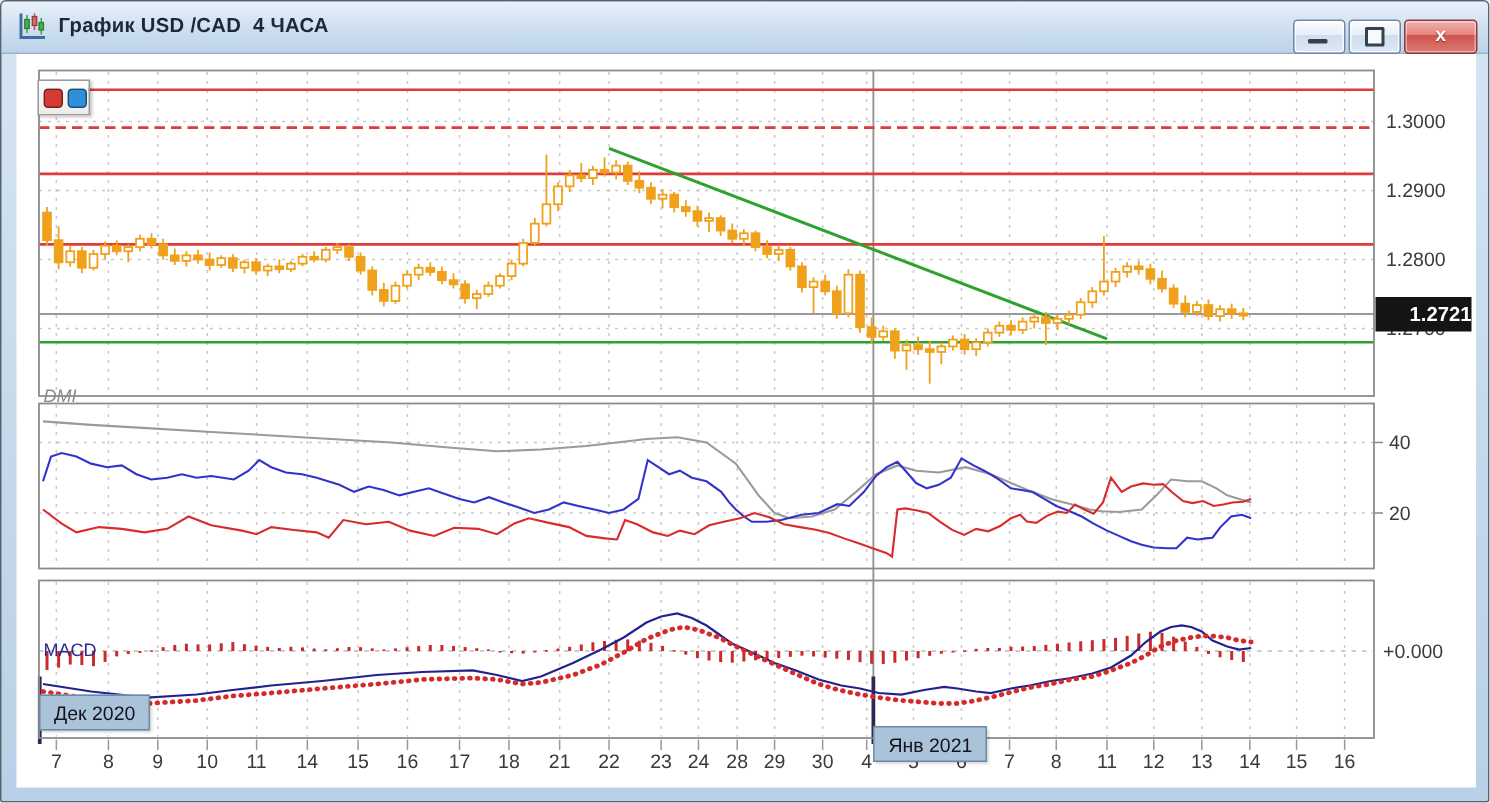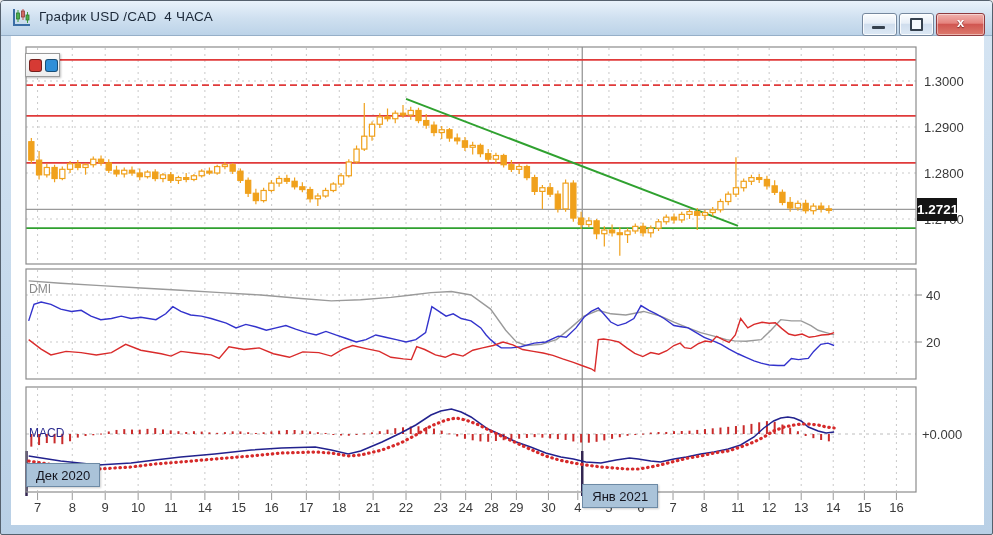--- a/index.html
+++ b/index.html
@@ -1,39 +1,39 @@
 <!DOCTYPE html>
 <html lang="ru"><head>
 <meta charset="utf-8">
 <style>
   html,body{margin:0;padding:0;background:#eaeaea;font-family:"Liberation Sans",sans-serif;}
   .window{position:relative;width:993px;height:535px;background:linear-gradient(#d6e5f3,#b9d0e6);
     border:1px solid #55616e;border-radius:4px 4px 2px 2px;overflow:hidden;box-sizing:border-box;}
   .titlebar{position:absolute;left:0;top:0;width:100%;height:34px;
     background:linear-gradient(#e9f2fb,#cfe0f0 50%,#bcd3e8);border-bottom:1px solid #96afc8;}
-  .title-text{position:absolute;left:38px;top:8px;font-size:13.5px;font-weight:400;color:#1b2838;letter-spacing:.2px;white-space:pre;}
+  .title-text{position:absolute;left:38px;top:8px;font-size:13.5px;font-weight:700;color:#1b2838;letter-spacing:.2px;white-space:pre;}
   .app-icon{position:absolute;left:11px;top:7px;width:20px;height:20px;}
   .winbtn{position:absolute;top:12px;height:21px;border:1px solid #75889e;border-radius:3px;cursor:default;
     background:linear-gradient(#fbfdfe,#e6eef7 45%,#cfdded 46%,#dde9f5);box-shadow:inset 0 0 0 1px rgba(255,255,255,.8);}
   .btn-min{left:861px;width:33px;} .btn-max{left:898px;width:33px;}
   .btn-close{left:935px;width:47px;background:linear-gradient(#f0b2ae,#e4827c 45%,#cf544f 46%,#dd7a6d);border-color:#8e3a3e;box-shadow:inset 0 0 0 1px rgba(255,255,255,.45);}
   .glyph-min{position:absolute;left:9px;top:12px;width:13px;height:3px;background:#35414e;border-radius:1px;}
   .glyph-max{position:absolute;left:10px;top:4px;width:9px;height:9px;border:2px solid #35414e;border-radius:1px;background:#f6fafd;}
   .glyph-close{position:absolute;left:0;top:1px;width:100%;text-align:center;font-size:13px;font-weight:700;color:#fff;text-shadow:0 1px 1px #7e2d2d;}
   .content{position:absolute;left:10px;top:35px;width:973px;height:489px;background:#ffffff;}
   svg.plot{position:absolute;left:0;top:0;pointer-events:none;}
   .toolbox{position:absolute;left:24px;top:52px;width:35px;height:24px;background:linear-gradient(#fdfdfd,#ececec);
     border:1px solid #9a9a9a;box-shadow:1px 1px 2px rgba(0,0,0,.25);display:flex;align-items:center;gap:3px;padding-left:3px;box-sizing:border-box;}
   .swatch{width:13px;height:13px;border-radius:3px;border:1px solid rgba(0,0,0,.45);box-sizing:border-box;cursor:pointer;}
   .panel-label{position:absolute;font-size:12px;color:#8a8a8a;}
   .macd-label{color:#2a2a8e;}
   .month-tag{position:absolute;top:462px;height:24px;line-height:24px;padding:0 9px;background:#aac3d9;
     border:1px solid #6d8aa5;font-size:13px;color:#14141e;box-sizing:border-box;box-shadow:1px 1px 2px rgba(0,0,0,.2);}
-  .price-tag{position:absolute;left:916px;top:197px;width:40px;height:23px;background:#141414;color:#ffffff;
-    font-size:13.5px;font-weight:600;text-align:center;line-height:23px;}
+  .price-tag{position:absolute;left:916px;top:197px;width:64px;height:23px;background:#141414;color:#ffffff;
+    font-size:13.5px;font-weight:600;text-align:right;line-height:23px;}
 </style>
 </head>
 <body>
 
 <div class="window">
 
   <div class="titlebar">
     <svg class="app-icon" viewBox="0 0 20 20">
       <path d="M2 1 L2 17 L18 17" stroke="#3b6ea5" stroke-width="2" fill="none"></path>
       <line x1="6" y1="2" x2="6" y2="14" stroke="#3f9e3f" stroke-width="1"></line>
@@ -546,21 +546,21 @@
       <text x="832.23" y="511" fill="#3a3a3a" font-family="&quot;Liberation Sans&quot;,sans-serif" font-size="13" text-anchor="middle">14</text>
       <text x="863.38" y="511" fill="#3a3a3a" font-family="&quot;Liberation Sans&quot;,sans-serif" font-size="13" text-anchor="middle">15</text>
       <text x="895.42" y="511" fill="#3a3a3a" font-family="&quot;Liberation Sans&quot;,sans-serif" font-size="13" text-anchor="middle">16</text>
     </svg>
 
   <div class="toolbox">
     <div class="swatch" id="swatch-red" style="background: rgb(214, 58, 52);"></div>
     <div class="swatch" id="swatch-blue" style="background: rgb(47, 143, 216);"></div>
   </div>
 
-  <span class="panel-label" style="left:28px;top:281px;">DMI</span>
+  <span class="panel-label" style="left:28px;top:256px;font-style:italic;">DMI</span>
   <span class="panel-label macd-label" style="left:28px;top:388px;margin-top:37px;">MACD</span>
 
   <div class="month-tag" id="tag-dec" style="left: 25px;">Дек 2020</div>
   <div class="month-tag" id="tag-jan" style="left: 581.25px; margin-top: 21px;">Янв 2021</div>
 
   <div class="price-tag">1.2721</div>
 
 </div>
 
 </body></html>

